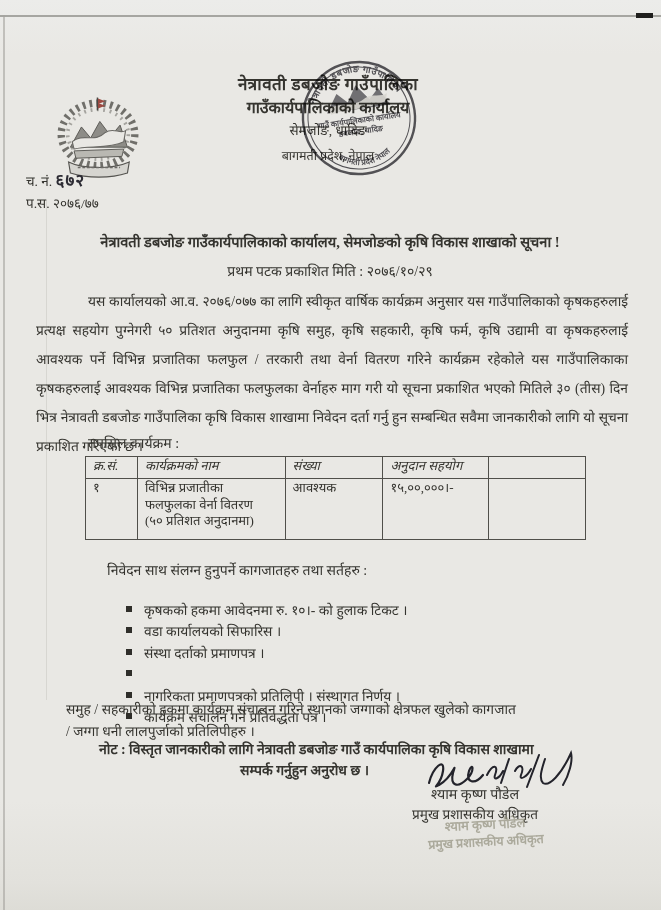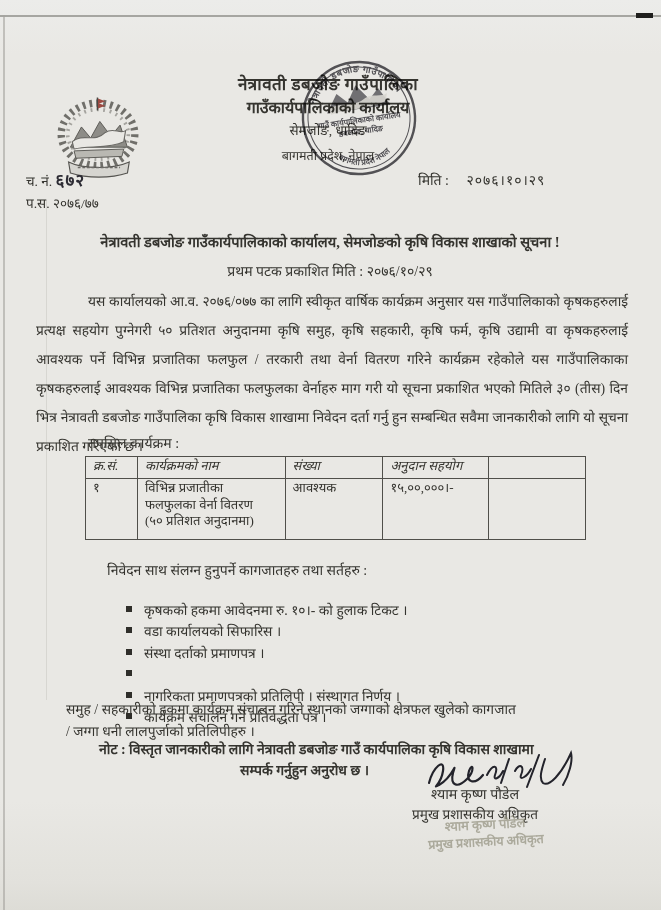--- a/index.html
+++ b/index.html
@@ -125,24 +125,20 @@
   </svg>
 
   <div class="refblock">
     <div>
       <span>च. नं.</span>
       <span class="chno">६७२</span>
     </div>
     <div class="ps">प.स. २०७६/७७</div>
   </div>
 
-  <div class="dateline">
-    <span>मिति :</span>
-    <span class="dval">२०७६।१०।२९</span>
-  </div>
 
   <div class="notice-title">नेत्रावती डबजोङ गाउँकार्यपालिकाको कार्यालय, सेमजोङको कृषि विकास शाखाको सूचना !</div>
   <div class="published">प्रथम पटक प्रकाशित मिति : २०७६/१०/२९</div>
 
   <p class="bodypara">यस कार्यालयको आ.व. २०७६/०७७ का लागि स्वीकृत वार्षिक कार्यक्रम अनुसार यस गाउँपालिकाको कृषकहरुलाई प्रत्यक्ष सहयोग पुग्नेगरी ५० प्रतिशत अनुदानमा कृषि समुह, कृषि सहकारी, कृषि फर्म, कृषि उद्यामी वा कृषकहरुलाई आवश्यक पर्ने विभिन्न प्रजातिका फलफुल / तरकारी तथा वेर्ना वितरण गरिने कार्यक्रम रहेकोले यस गाउँपालिकाका कृषकहरुलाई आवश्यक विभिन्न प्रजातिका फलफुलका वेर्नाहरु माग गरी यो सूचना प्रकाशित भएको मितिले ३० (तीस) दिन भित्र नेत्रावती डबजोङ गाउँपालिका कृषि विकास शाखामा निवेदन दर्ता गर्नु हुन सम्बन्धित सवैमा जानकारीको लागि यो सूचना प्रकाशित गरिएको छ ।</p>
 
   <div class="sched-head">तपसिल कार्यक्रम :</div>
   <table class="sched">
     <colgroup>
       <col style="width:52px">

